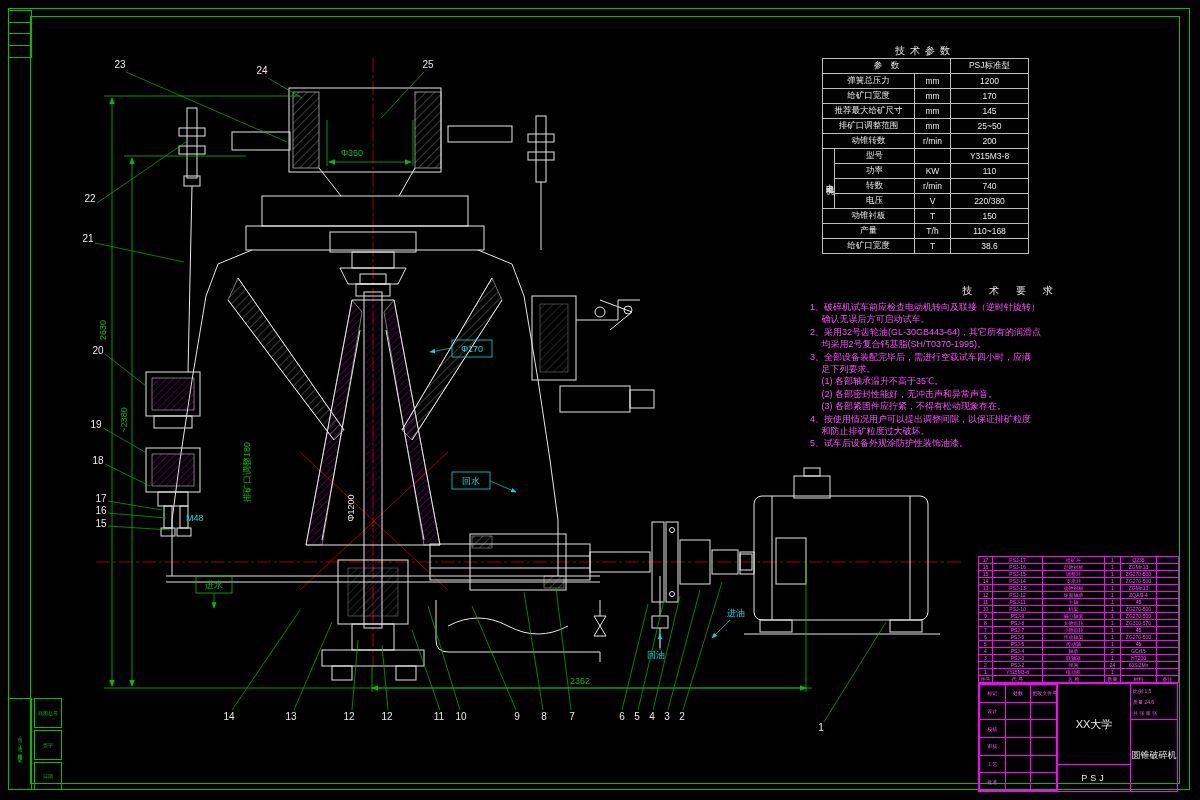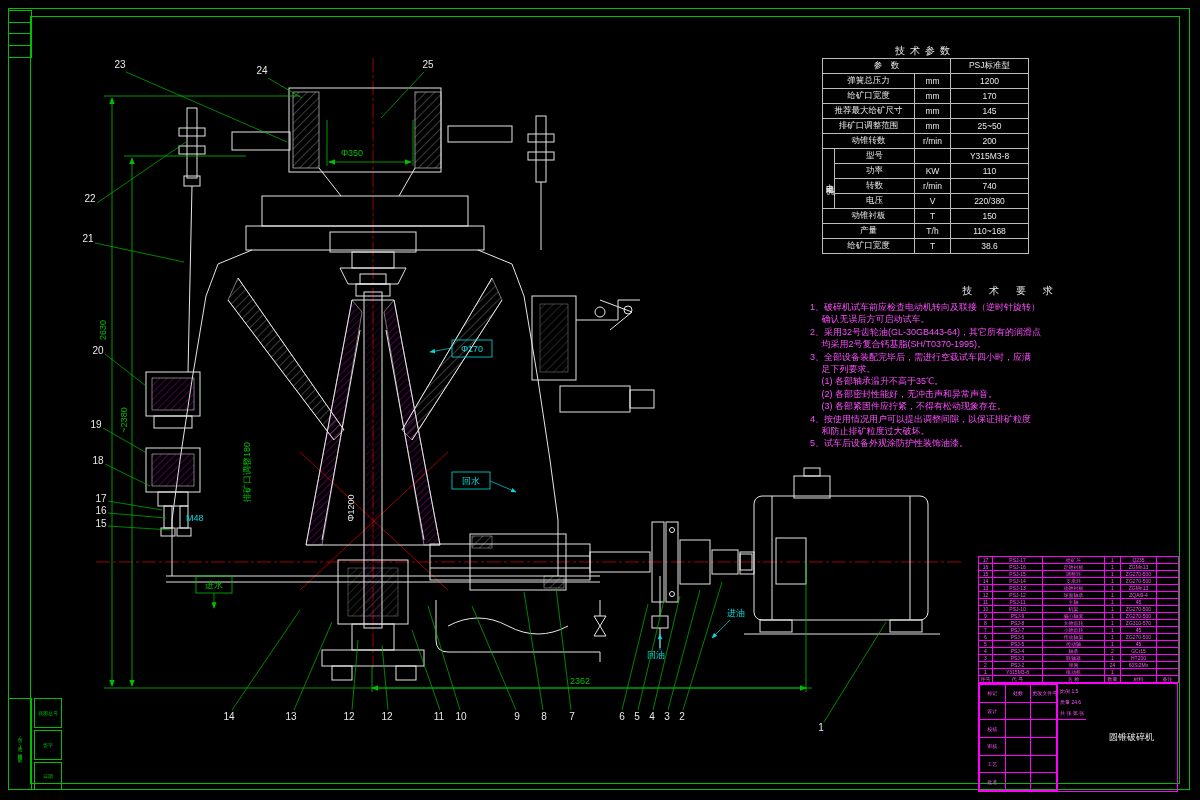--- a/index.html
+++ b/index.html
@@ -25,21 +25,21 @@
   .tblock{position:absolute;left:978px;top:556px;width:200px;height:236px;color:#ff55ff;display:flex;flex-direction:column;}
   table.parts{border-collapse:collapse;width:200px;font-size:5px;color:#ff55ff;table-layout:fixed;}
   .parts td{border:1px solid #ff00ff;height:6px;padding:0 1px;overflow:hidden;white-space:nowrap;text-align:center;}
   .ta{flex:1;display:flex;border:1px solid #ff00ff;box-sizing:border-box;}
   .ta-left{width:78px;border-right:1px solid #ff00ff;display:flex;flex-direction:column;}
   table.sign-t{border-collapse:collapse;width:78px;font-size:5px;color:#ff55ff;table-layout:fixed;flex:1;}
   .sign-t td{border:1px solid #ff00ff;padding:0 1px;text-align:center;overflow:hidden;white-space:nowrap;}
   .ta-mid{width:72px;border-right:1px solid #ff00ff;display:flex;flex-direction:column;}
   .school{flex:1;display:flex;align-items:center;justify-content:center;color:#e8e8e8;font-size:11px;}
   .dwgno{height:26px;border-top:1px solid #ff00ff;display:flex;align-items:center;justify-content:center;color:#e8e8e8;font-size:9px;letter-spacing:3px;}
-  .ta-right{flex:1;display:flex;flex-direction:row;}
+  .ta-right{flex:1;display:flex;flex-direction:column;}
   .scalebox{height:36px;border-bottom:1px solid #ff00ff;font-size:5px;color:#ff55ff;display:flex;flex-direction:column;justify-content:space-around;padding:1px 2px;box-sizing:border-box;}
   .dwgname{flex:1;display:flex;align-items:center;justify-content:center;color:#e8e8e8;font-size:9px;}
 
   
   .m-topgrid{position:absolute;left:8px;top:10px;width:24px;height:48px;border:1px solid #00bf00;box-sizing:border-box;}
   .m-topgrid div{height:25%;border-bottom:1px solid #00bf00;box-sizing:border-box;}
   .m-box{position:absolute;border:1px solid #00bf00;box-sizing:border-box;color:#00bf00;font-size:5px;
          display:flex;align-items:center;justify-content:center;text-align:center;overflow:hidden;}
   .m-vert{writing-mode:vertical-rl;text-orientation:upright;letter-spacing:1px;}
 
@@ -573,20 +573,24 @@
                 <td></td>
               </tr>
               <tr>
                 <td>批准</td>
                 <td></td>
                 <td></td>
               </tr>
             </tbody>
           </table>
       </div>
+      <div class="ta-mid">
+        <div class="school">XX大学</div>
+        <div class="dwgno">PSJ</div>
+      </div>
       <div class="ta-right">
         <div class="scalebox">
           <span>比例  1:5</span>
           <span>质量  24.6</span>
           <span>共 张  第 张</span>
         </div>
         <div class="dwgname">圆锥破碎机</div>
       </div>
     </div>
   </div>

